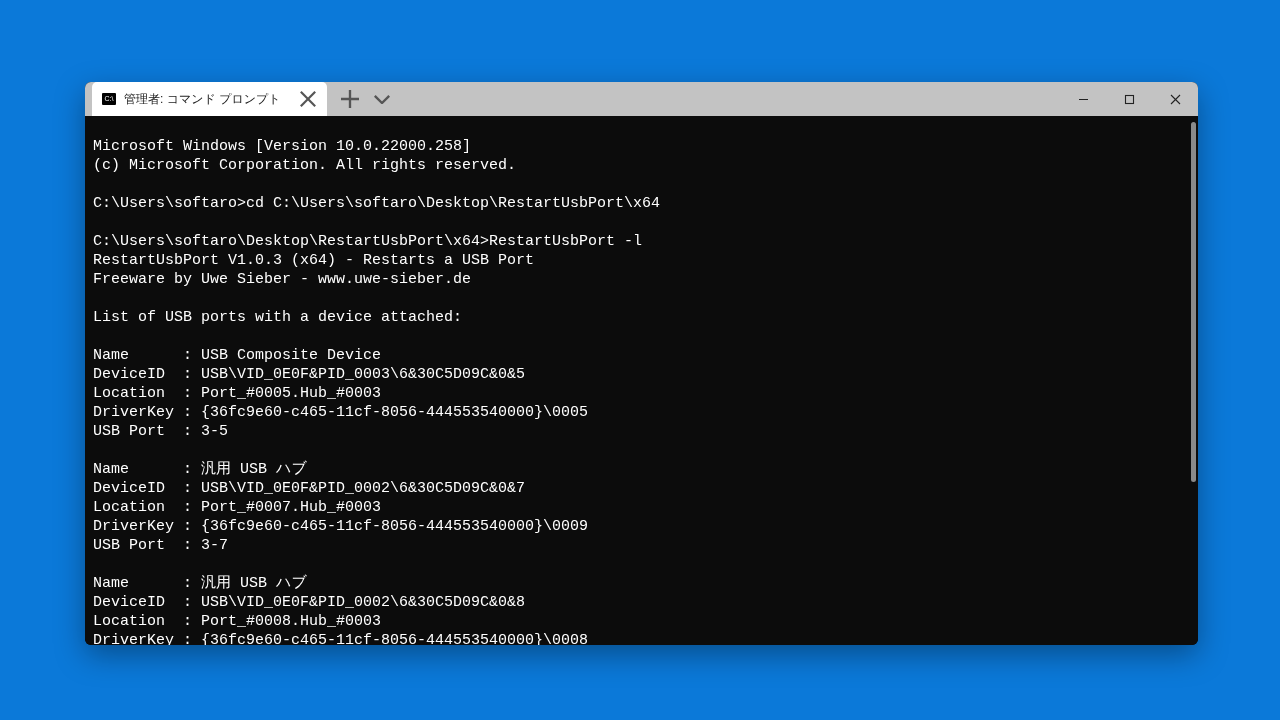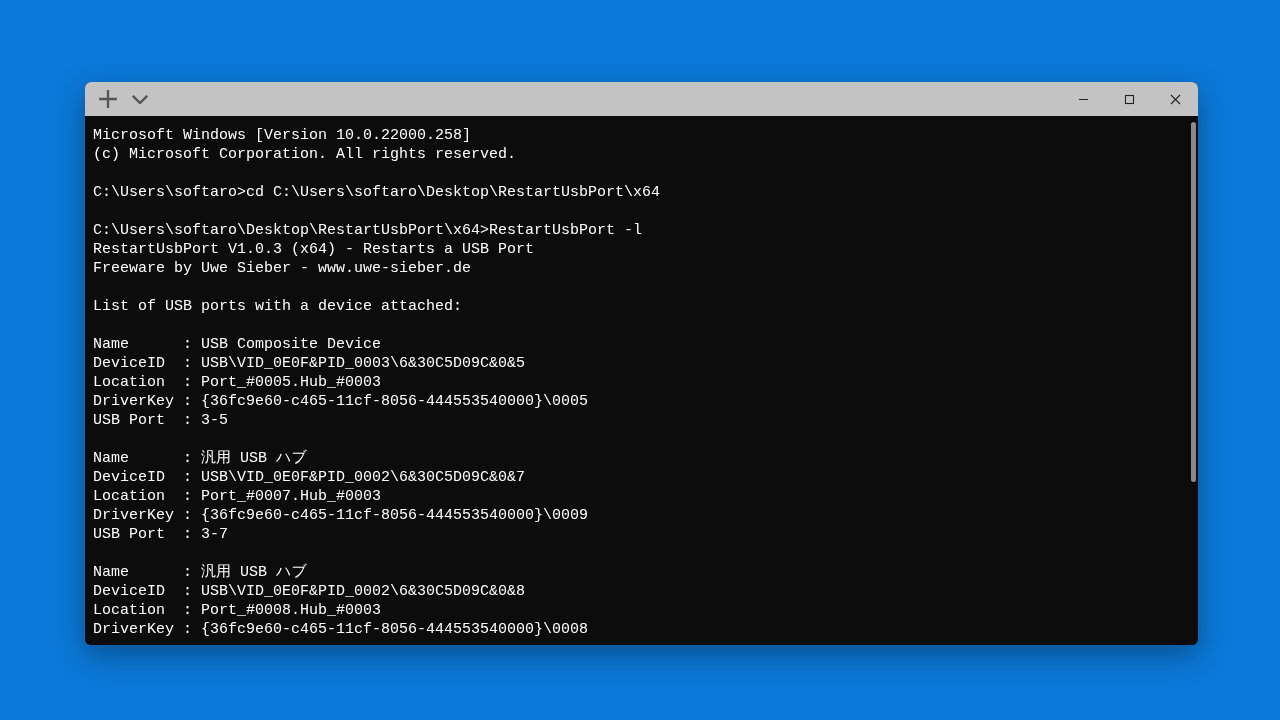--- a/index.html
+++ b/index.html
@@ -107,39 +107,51 @@
     position: absolute;
     top: 34px;
     left: 0;
     right: 0;
     bottom: 0;
     background: #0c0c0c;
     color: #ffffff;
     font-family: Consolas, "Courier New", monospace;
     font-size: 15px;
     line-height: 19px;
-    padding: 10px 8px;
+    padding: 21px 8px;
     white-space: pre;
     overflow: hidden;
   }
   .scrollbar {
     position:absolute;
     right:2px;
     top:40px;
     width:5px;
     height:360px;
     background:#8a8a8a;
     border-radius:3px;
   }
 </style>
 </head>
 <body>
 
 <div class="window">
   <div class="titlebar">
+    <div class="tab">
+      <div class="tab-icon">
+          <span class="inner">C:\</span>
+        </div>
+      <span class="tab-title">管理者: コマンド プロンプト</span>
+      <div class="tab-close">
+        <svg viewBox="0 0 10 10">
+            <line x1="1" y1="1" x2="9" y2="9" stroke="#555" stroke-width="1.2"></line>
+            <line x1="9" y1="1" x2="1" y2="9" stroke="#555" stroke-width="1.2"></line>
+          </svg>
+      </div>
+    </div>
     <div class="tab-actions">
       <div class="tab-btn">
         <svg viewBox="0 0 10 10">
             <line x1="5" y1="0" x2="5" y2="10" stroke="#555" stroke-width="1.3"></line>
             <line x1="0" y1="5" x2="10" y2="5" stroke="#555" stroke-width="1.3"></line>
           </svg>
       </div>
       <div class="tab-btn">
         <svg viewBox="0 0 10 6">
             <polyline points="1,1 5,5 9,1" fill="none" stroke="#555" stroke-width="1.3"></polyline>

